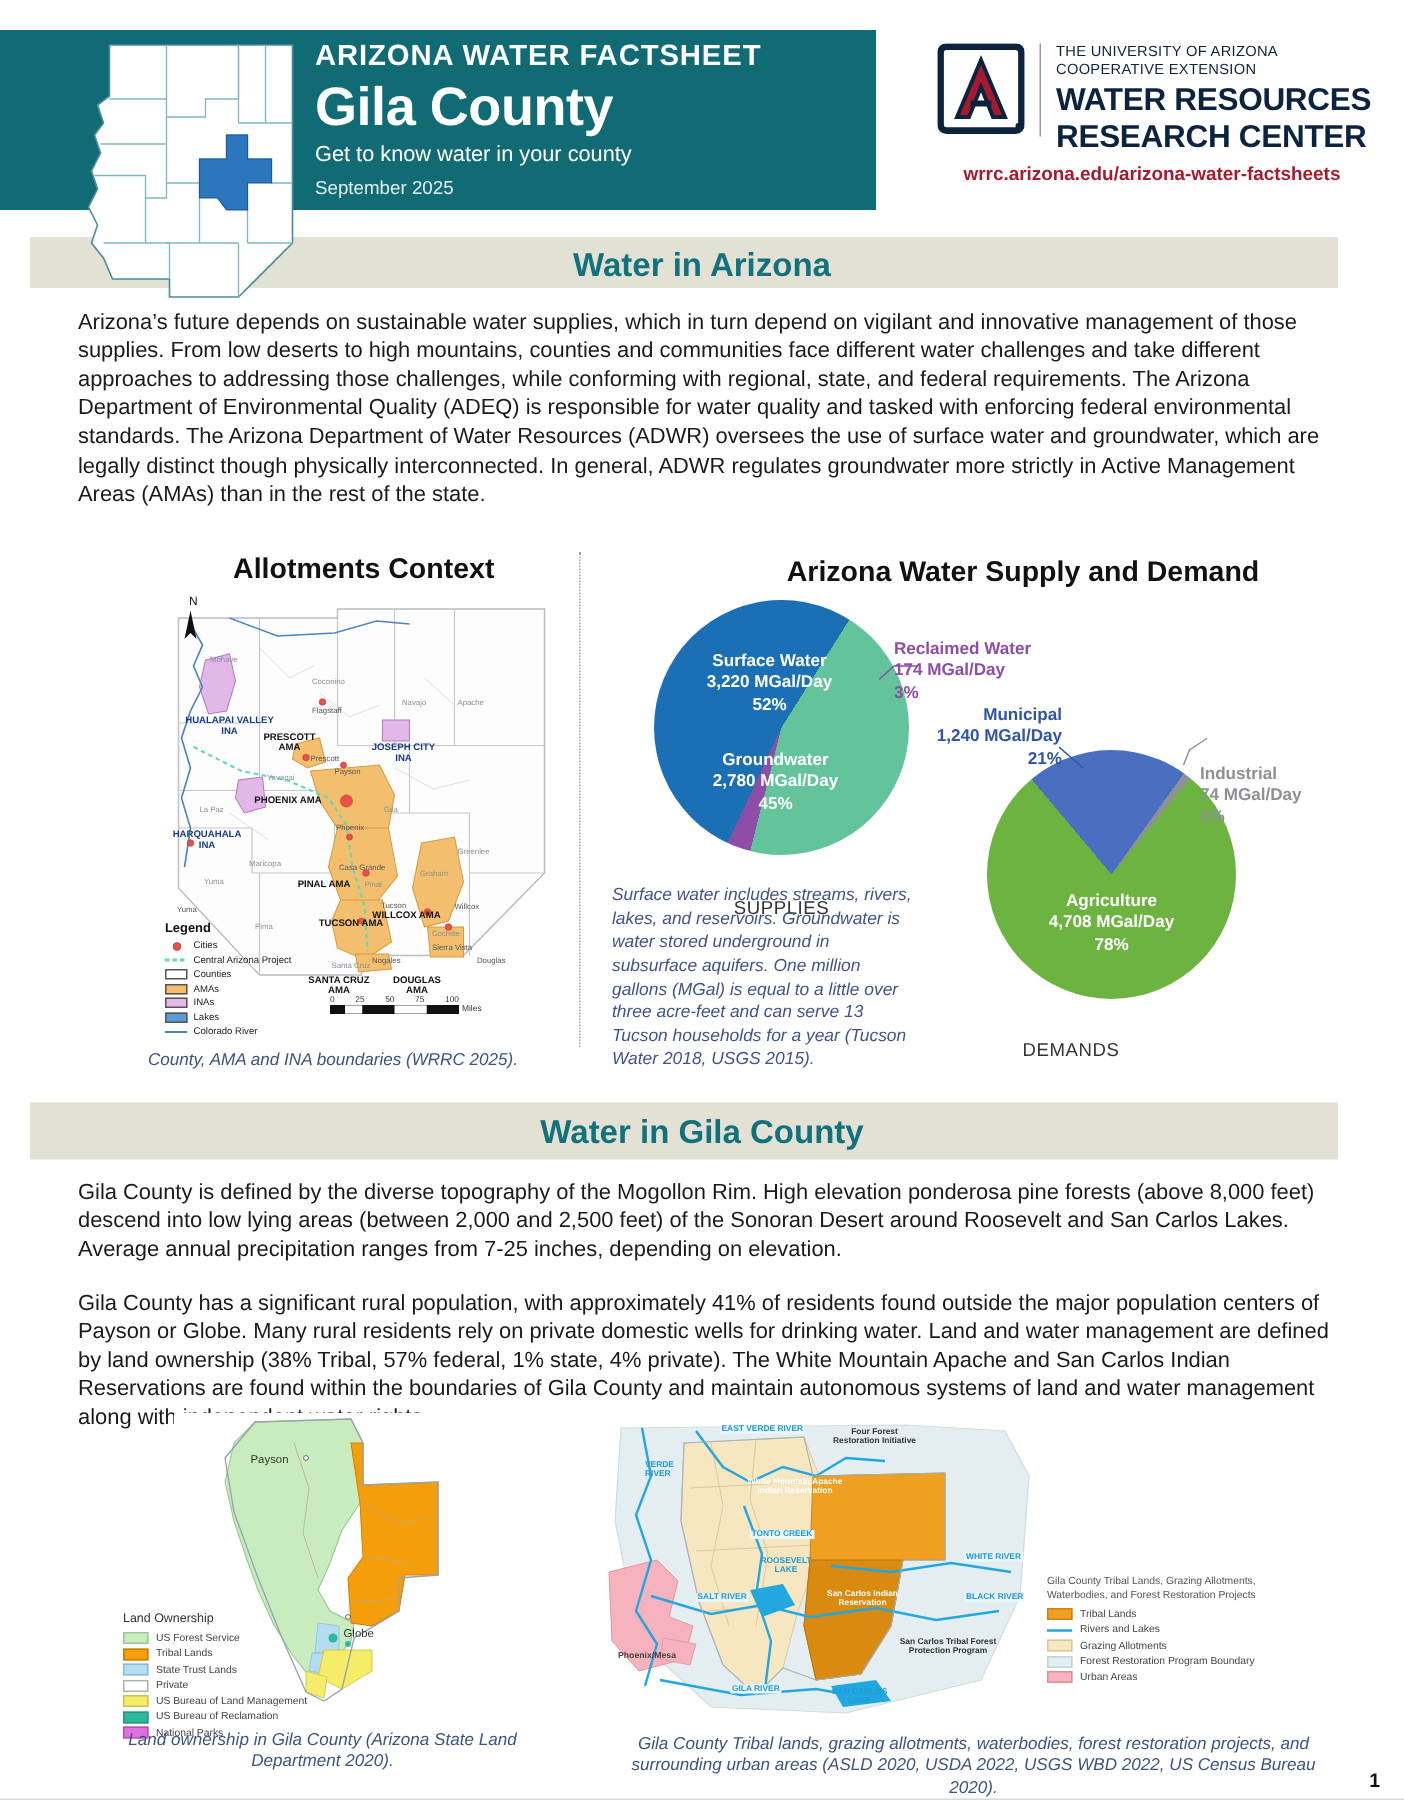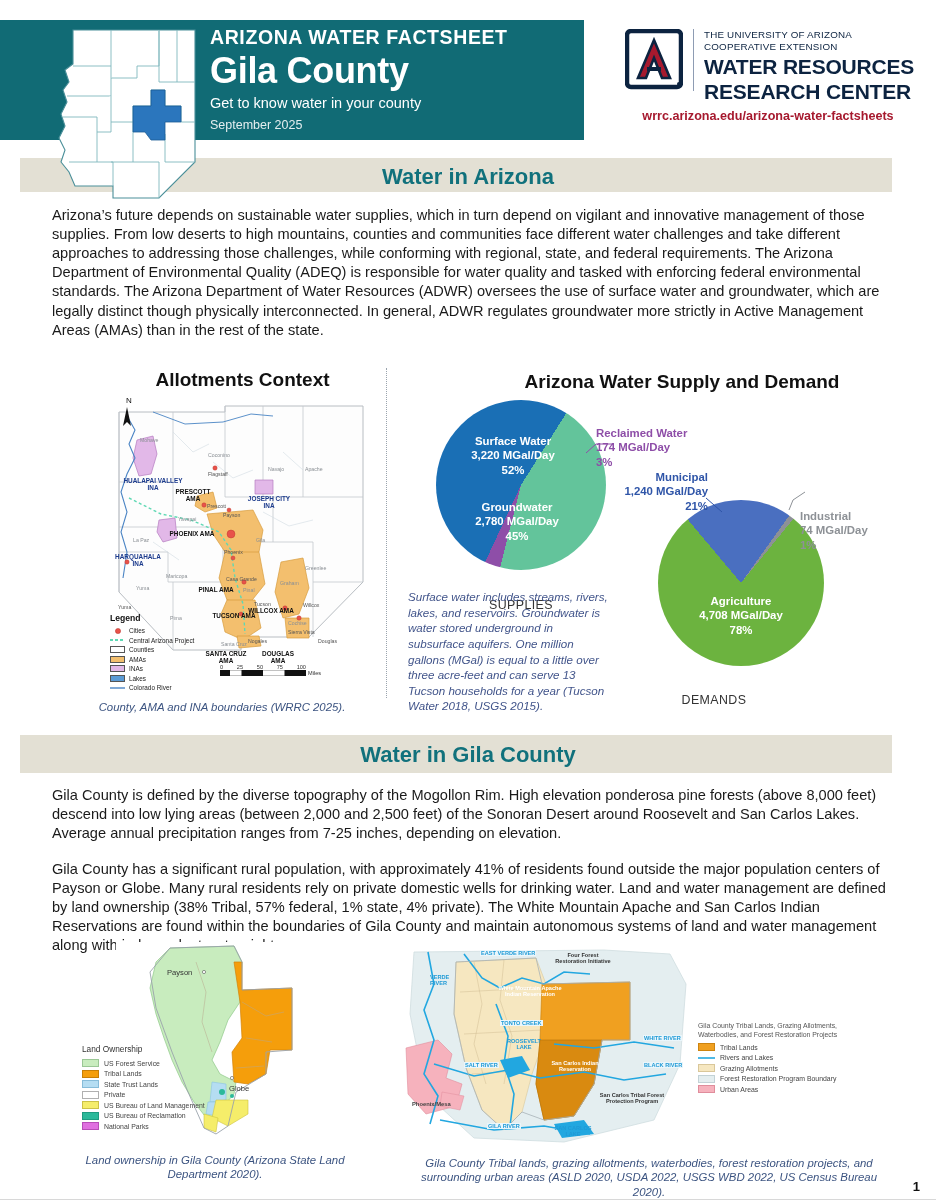--- a/index.html
+++ b/index.html
@@ -54,21 +54,21 @@
   .lg-dot{width:15px;display:flex;justify-content:center;margin-right:4px;flex:none;}
 
   
   .pie{position:absolute;border-radius:50%;}
   .pie-lbl{position:absolute;font-weight:bold;font-size:11.4px;text-align:center;line-height:1.25;}
   .pie-cap{position:absolute;font-size:12.4px;color:#333;text-align:center;letter-spacing:.4px;margin-top:24px;}
   .note{position:absolute;font-style:italic;font-size:11.6px;color:#41548a;line-height:1.35;}
 
   
   .lo-map{position:absolute;}
-  .lo-legend{position:absolute;font-size:6.9px;color:#444;}
+  .lo-legend{position:absolute;font-size:6.9px;color:#444;margin-top:29px;}
   .lo-legend .lg-head{font-size:6.9px;color:#555;line-height:1.32;margin-bottom:3px;}
   .lo-row{display:flex;align-items:center;height:10.5px;}
   .lo-key{width:17px;height:8px;margin-right:5px;flex:none;box-sizing:border-box;}
 
   .pagenum{position:absolute;right:16px;bottom:6px;font-size:13px;font-weight:bold;color:#111;}
   .edge{position:absolute;background:#d8d8d8;}
   .maplabel{position:absolute;font-size:5.2px;color:#8a8f94;}
 </style>
 </head>
 <body>

